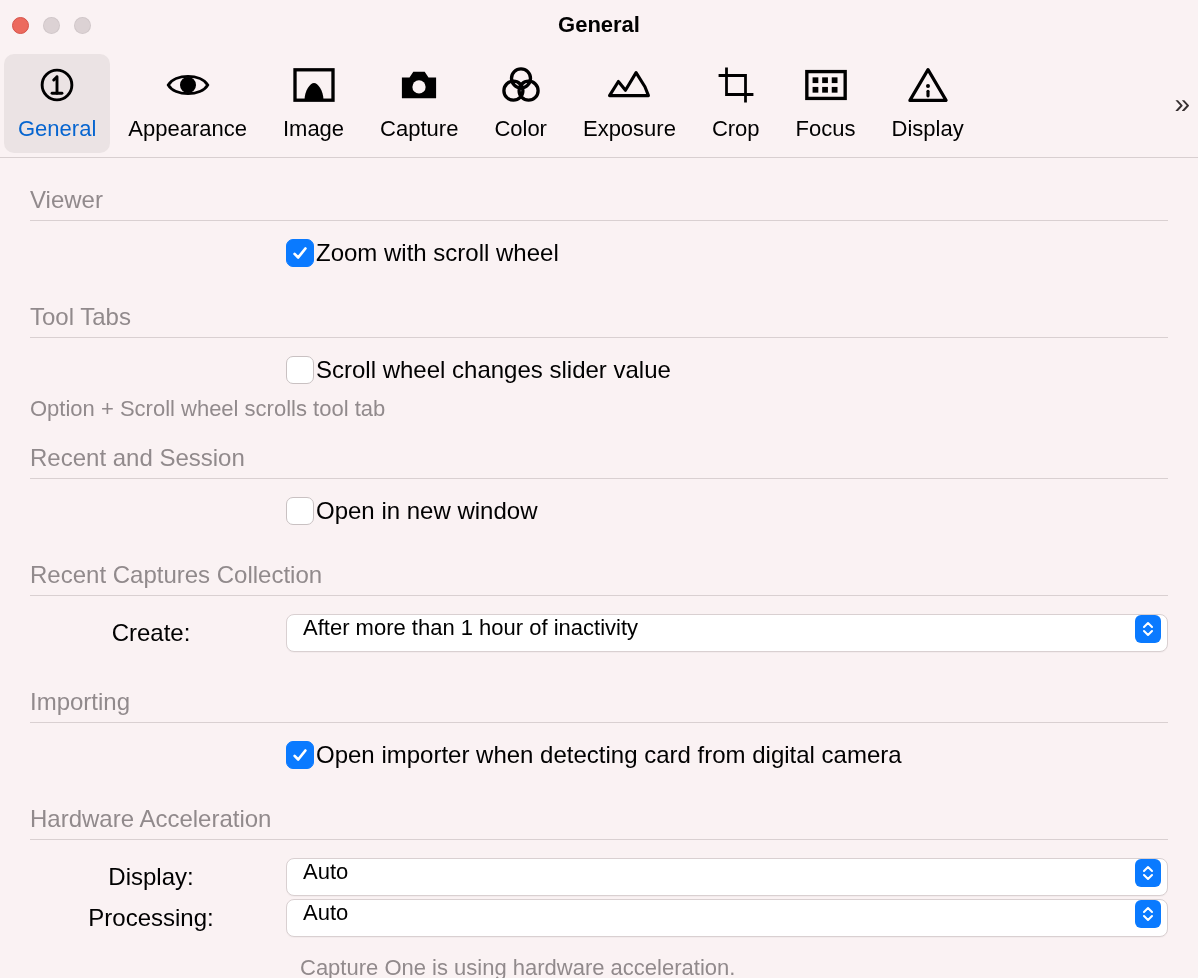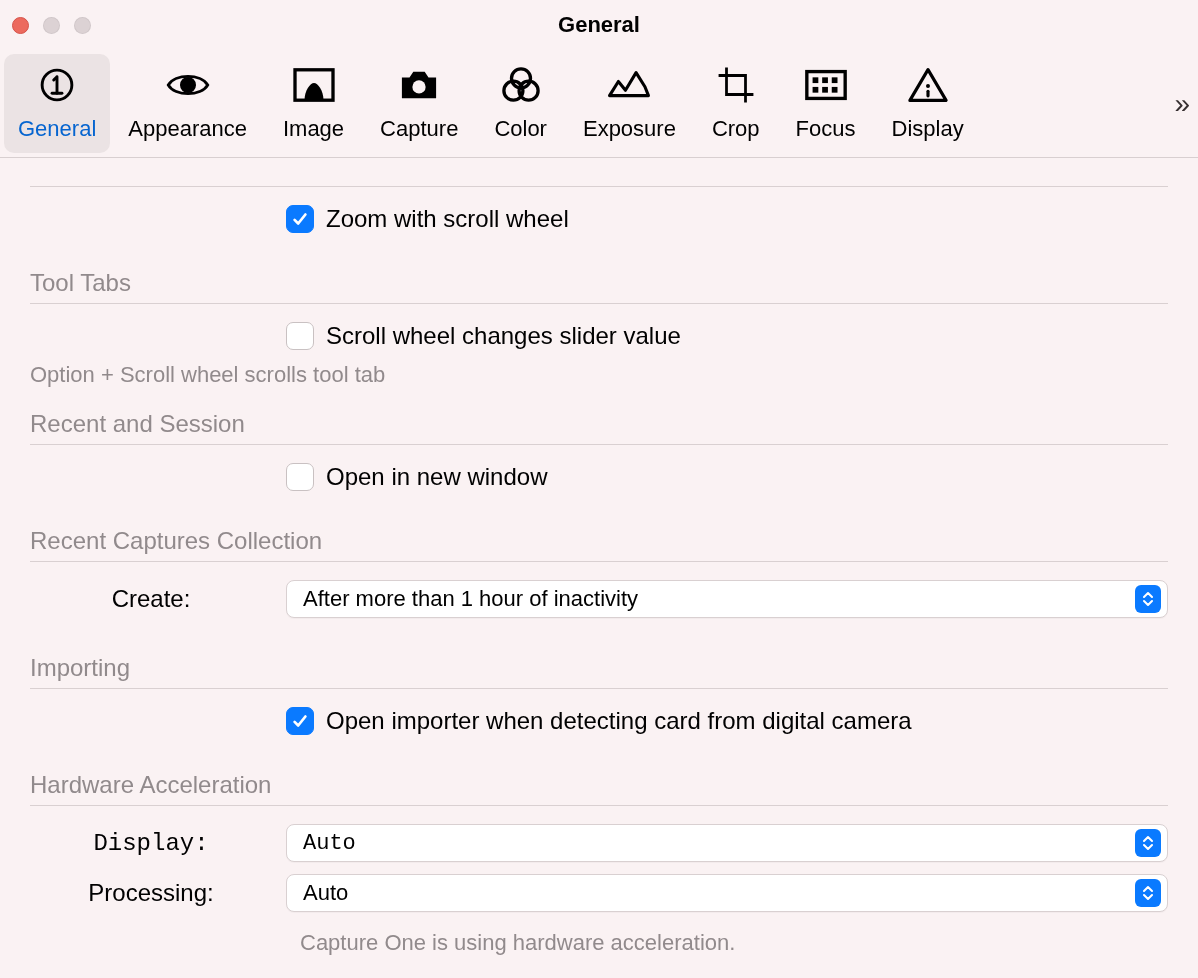--- a/index.html
+++ b/index.html
@@ -115,21 +115,21 @@
     flex: 0 0 256px;
     text-align: center;
     padding-right: 14px;
     font-size: 24px;
     color: #010101;
   }
   .right-col {
     flex: 1;
     display: flex;
     align-items: center;
-    gap: 12px;
+    gap: 2px;
   }
   .checkbox {
     width: 28px; height: 28px;
     border-radius: 7px;
     border: 1px solid #c9c1c2;
     background: #fff;
     display: flex; align-items: center; justify-content: center;
     flex: 0 0 28px;
   }
   .checkbox.checked {
@@ -150,21 +150,21 @@
   .section-gap { height: 18px; }
 
   
   .dropdown {
     flex: 1;
     height: 38px;
     background: #fff;
     border: 1px solid #d9d0d1;
     border-radius: 8px;
     display: flex;
-    align-items: center;
+    align-items: flex-start;
     padding: 0 6px 0 16px;
     font-size: 22px;
     color: #010101;
     justify-content: space-between;
     box-shadow: 0 1px 1px rgba(0,0,0,0.03);
   }
   .dd-arrows {
     width: 26px; height: 28px;
     background: #0a7aff;
     border-radius: 6px;
@@ -296,20 +296,21 @@
     </div>
 
   </div>
   <div class="toolbar-overflow">
     <span>»</span>
   </div>
 </div>
 
 <div class="content">
 
+  <div class="section-title">Viewer</div>
   <hr class="section-rule">
   <div class="row">
     <div class="left-col"></div>
     <div class="right-col">
       <div class="checkbox checked">
         <svg viewBox="0 0 20 20">
             <path d="M4 11 l4 4 l8 -10" fill="none" stroke="#fff" stroke-width="3" stroke-linecap="round" stroke-linejoin="round"></path>
           </svg>
       </div>
       <span class="check-label">Zoom with scroll wheel</span>
@@ -369,21 +370,21 @@
             <path d="M4 11 l4 4 l8 -10" fill="none" stroke="#fff" stroke-width="3" stroke-linecap="round" stroke-linejoin="round"></path>
           </svg>
       </div>
       <span class="check-label">Open importer when detecting card from digital camera</span>
     </div>
   </div>
   <div class="section-gap"></div>
 
   <div class="section-title">Hardware Acceleration</div>
   <hr class="section-rule">
-  <div class="row" style="margin-bottom:12px;font-family:Liberation Mono, monospace;">
+  <div class="row" style="margin-bottom:3px;">
     <div class="left-col">Display:</div>
     <div class="right-col">
       <div class="dropdown">
         <span>Auto</span>
         <span class="dd-arrows">
           <svg viewBox="0 0 10 8">
               <path d="M1 6 L5 2 L9 6" fill="none" stroke="#fff" stroke-width="2" stroke-linecap="round" stroke-linejoin="round"></path>
             </svg>
           <svg viewBox="0 0 10 8">
               <path d="M1 2 L5 6 L9 2" fill="none" stroke="#fff" stroke-width="2" stroke-linecap="round" stroke-linejoin="round"></path>

